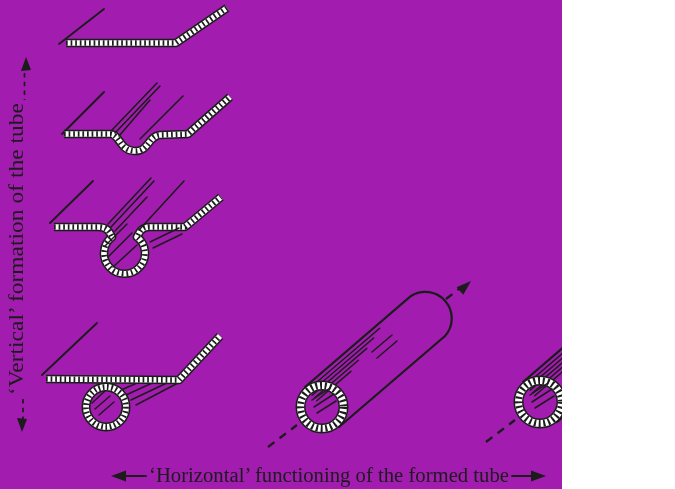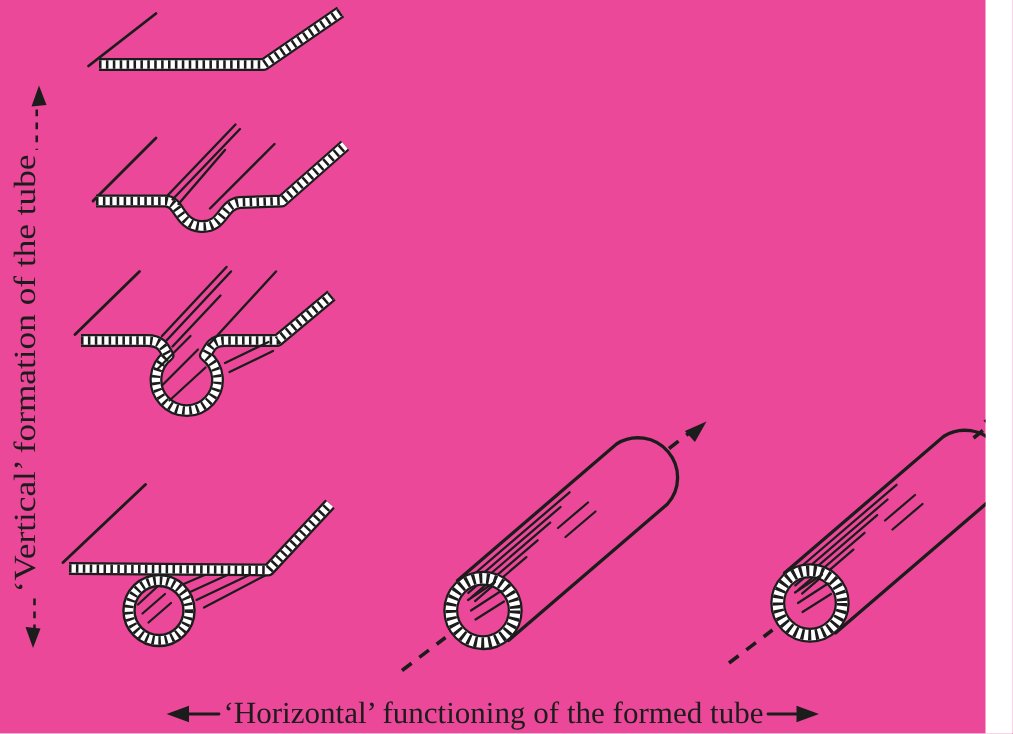--- a/index.html
+++ b/index.html
@@ -1,17 +1,17 @@
 <!DOCTYPE html>
 <html><head>
 <meta charset="utf-8">
 <style>
   html,body { margin:0; padding:0; background:#ffffff; }
   .figure {
-    position:relative; width:657px; height:489px; background:#ec4899;
+    position:relative; width:562px; height:489px; background:#a21caf;
     font-family:"Liberation Serif", serif; overflow:hidden;
   }
   svg { display:block; }
   .line   { stroke:#1c1c1c; stroke-width:1.9; fill:none; stroke-linecap:round; }
   .thin   { stroke:#1c1c1c; stroke-width:1.6; fill:none; stroke-linecap:round; }
   .shade  { stroke:#1c1c1c; stroke-width:1.5; fill:none; stroke-linecap:round; }
   .band-o { stroke:#1c1c1c; stroke-width:8.6; fill:none; stroke-linejoin:round; stroke-linecap:butt; }
   .band-w { stroke:#ffffff; stroke-width:5.6; fill:none; stroke-linejoin:round; stroke-linecap:butt; }
   .band-t { stroke:#1c1c1c; stroke-width:5.6; fill:none; stroke-linejoin:round; stroke-dasharray:1.7 2.9; }
   .ring-o { stroke:#1c1c1c; stroke-width:10;  fill:none; }

